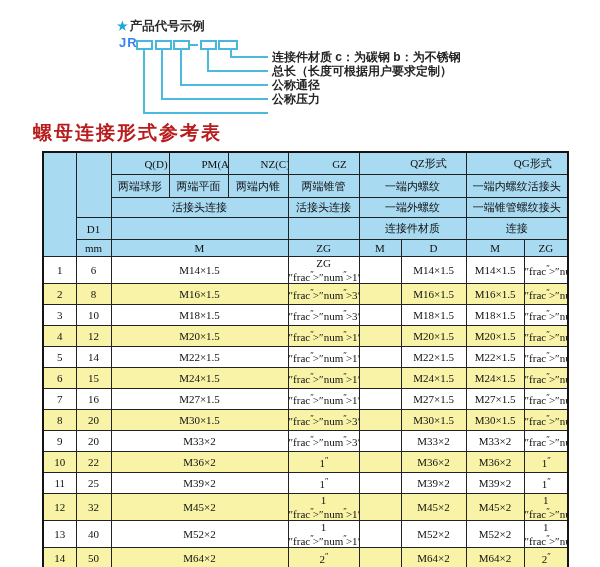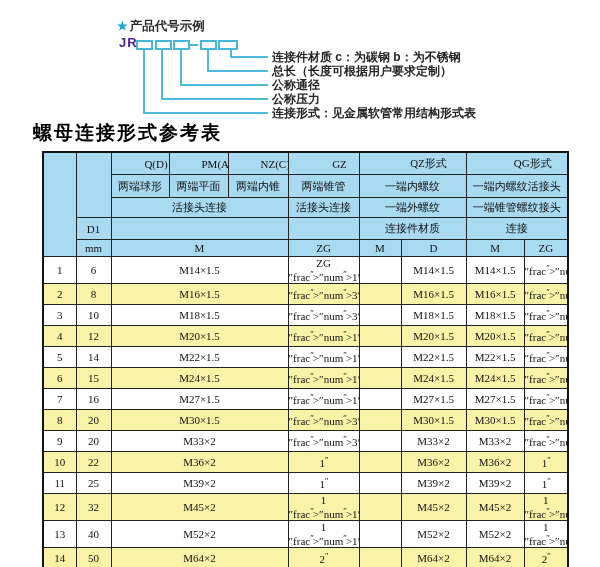--- a/index.html
+++ b/index.html
@@ -3,28 +3,28 @@
 <meta charset="utf-8">
 <style>
   html,body{margin:0;padding:0;background:#fff;}
   .page{position:relative;width:600px;height:567px;background:#ffffff;overflow:hidden;
         font-family:"Liberation Sans",sans-serif;color:#1c1c1c;}
 
   
   .diagram{position:absolute;left:0;top:0;width:600px;height:120px;}
   .diagram-title{position:absolute;left:117px;top:18px;font-size:12.5px;font-weight:bold;color:#2a2a2a;white-space:nowrap;}
   .star{color:#18a7d9;margin-right:2px;font-size:12px;}
-  .jr-prefix{position:absolute;left:119px;top:35px;font-size:13px;font-weight:bold;color:#4c1d95;letter-spacing:1px;}
+  .jr-prefix{position:absolute;left:119px;top:35px;font-size:13px;font-weight:bold;color:#3b82f6;letter-spacing:1px;}
   .code-box{position:absolute;top:40px;width:13px;height:6px;border:2px solid #46b8dc;background:#fff;}
   .code-dash{position:absolute;left:189px;top:44px;width:9px;height:2px;background:#46b8dc;}
   .dline{position:absolute;background:#4cbade;}
   .dlabel{position:absolute;left:272px;height:14px;line-height:14px;font-size:12px;font-weight:bold;color:#252525;white-space:nowrap;}
 
   
-  .table-title{position:absolute;left:33px;top:120px;font-size:19px;font-weight:bold;color:#000000;
+  .table-title{position:absolute;left:33px;top:120px;font-size:19px;font-weight:bold;color:#b91c1c;
                font-family:"DejaVu Serif","Liberation Serif",serif;letter-spacing:2px;}
 
   
   table.spec{position:absolute;left:42px;top:151px;width:525px;border-collapse:collapse;table-layout:fixed;
              font-family:"Liberation Serif",serif;}
   table.spec{border:2px solid #141414;}
   table.spec th, table.spec td{border:1px solid #222;padding:0;text-align:center;vertical-align:middle;
              font-weight:normal;font-size:11px;color:#101010;overflow:hidden;}
   thead th{background:var(--header-bg,#a8daf2);}
   thead tr.r-a th{height:21px;padding-left:32px;}
@@ -67,21 +67,20 @@
     <div class="dline" style="left:180px;top:84px;width:88px;height:2px;"></div>
     <div class="dline" style="left:161px;top:48px;width:2px;height:52px;"></div>
     <div class="dline" style="left:161px;top:98px;width:107px;height:2px;"></div>
     <div class="dline" style="left:143px;top:48px;width:2px;height:66px;"></div>
     <div class="dline" style="left:143px;top:112px;width:125px;height:2px;"></div>
 
     <div class="dlabel" style="top:50px;">连接件材质  c：为碳钢  b：为不锈钢</div>
     <div class="dlabel" style="top:64px;">总长（长度可根据用户要求定制）</div>
     <div class="dlabel" style="top:78px;">公称通径</div>
     <div class="dlabel" style="top:92px;">公称压力</div>
-    <div class="dlabel" style="top:106px;">连接形式：见金属软管常用结构形式表</div>
   </div>
 
   <div class="table-title">螺母连接形式参考表</div>
 
   <table class="spec">
     <colgroup>
       <col style="width:33px">
         <col style="width:35px">
       <col style="width:58px">
         <col style="width:59px">

